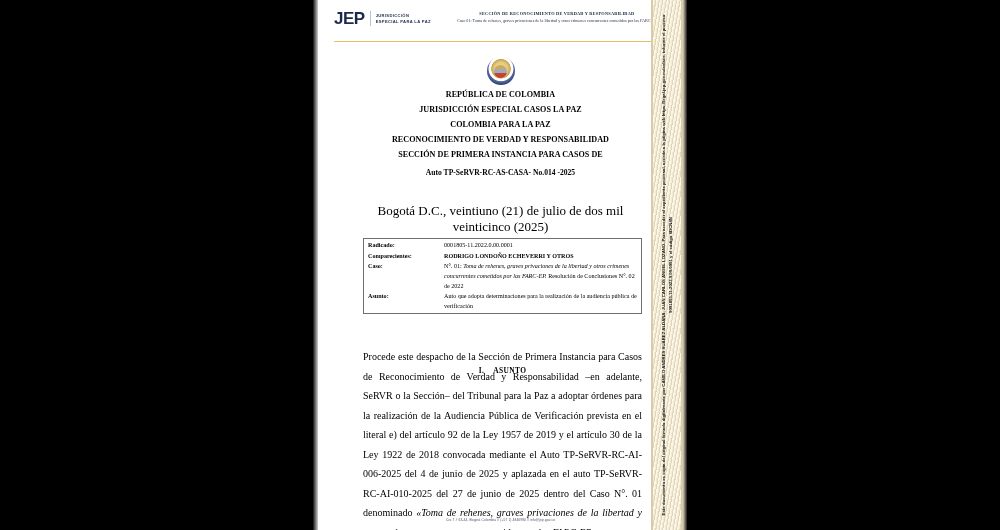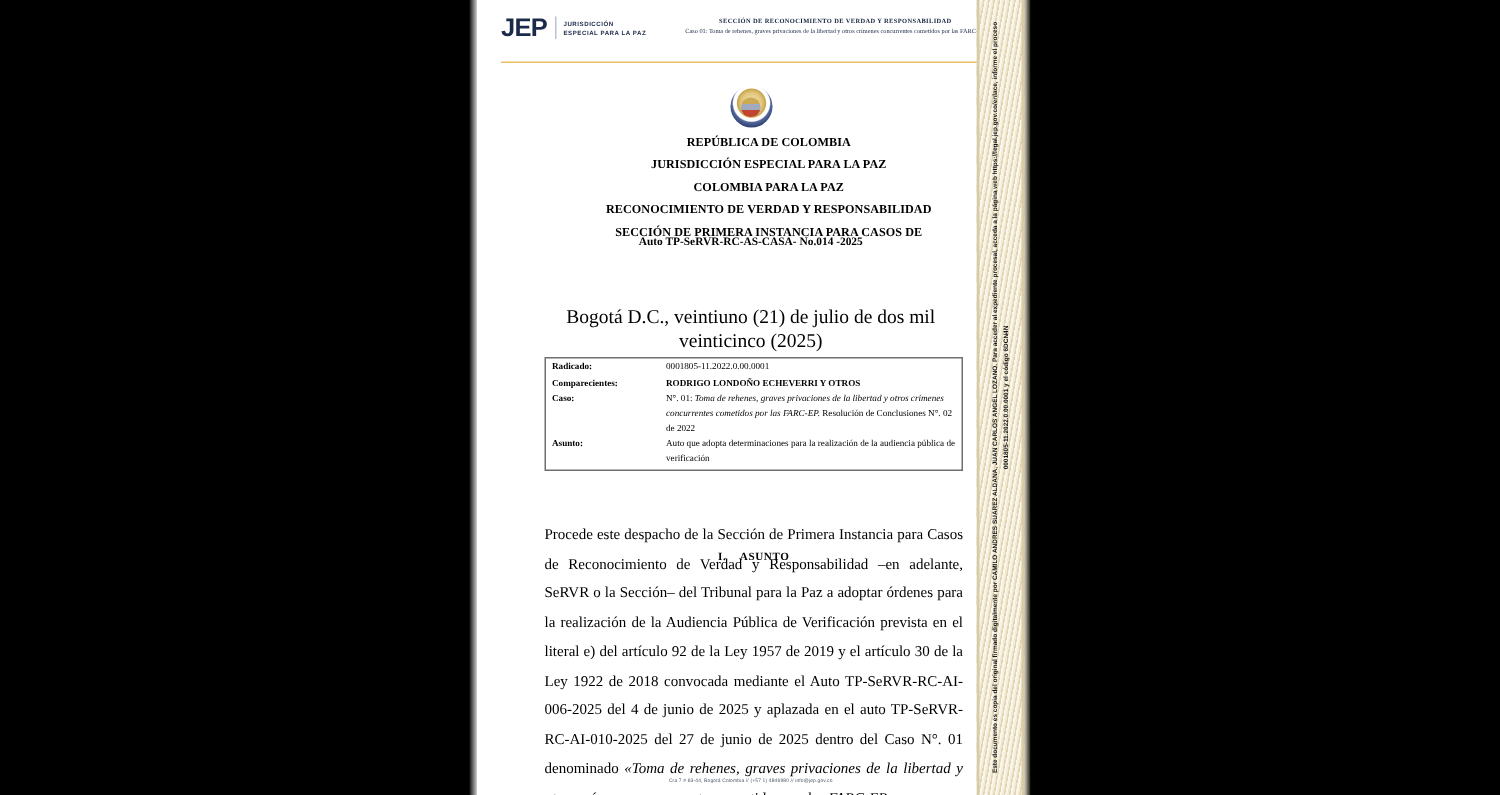--- a/index.html
+++ b/index.html
@@ -136,35 +136,35 @@
     height: 13px;
     margin: -6.5px 0 0 -6.5px;
     border-radius: 50%;
     background:
       linear-gradient(to bottom, #c9a54e 0%, #c9a54e 34%, #9aa6c4 34%, #9aa6c4 62%, #c0392b 62%, #c0392b 100%);
     opacity: 0.92;
   }
   
   .doc-title {
     position: absolute;
-    left: 42px;
+    left: 30px;
     top: 88px;
     width: 305px;
     text-align: center;
     font-family: "Liberation Serif", serif;
     font-weight: bold;
     font-size: 8.1px;
     line-height: 1.85;
     color: #000000;
     letter-spacing: 0.05px;
   }
   .auto-no {
     position: absolute;
     left: 30px;
-    top: 156px;
+    top: 168px;
     width: 305px;
     text-align: center;
     font-family: "Liberation Serif", serif;
     font-weight: bold;
     font-size: 7.6px;
     color: #000000;
   }
   .city-date {
     position: absolute;
     left: 30px;
@@ -331,21 +331,21 @@
       </div>
     </div>
     <div class="gold-rule"></div>
 
     <div class="seal-wrap">
       <span class="seal"></span>
     </div>
 
     <div class="doc-title">
       <div>REPÚBLICA DE COLOMBIA</div>
-      <div>JURISDICCIÓN ESPECIAL PARA LA PAZ</div>
+      <div>JURISDICCIÓN ESPECIAL CASOS LA PAZ</div>
       <div>COLOMBIA PARA LA PAZ</div>
       <div>RECONOCIMIENTO DE VERDAD Y RESPONSABILIDAD</div>
       <div>SECCIÓN DE PRIMERA INSTANCIA PARA CASOS DE</div>
     </div>
 
     <div class="auto-no">Auto TP-SeRVR-RC-AS-CASA- No.014 -2025</div>
     <div class="city-date">Bogotá D.C., veintiuno (21) de julio de dos mil veinticinco (2025)</div>
 
     <div class="info-table">
       <table>

